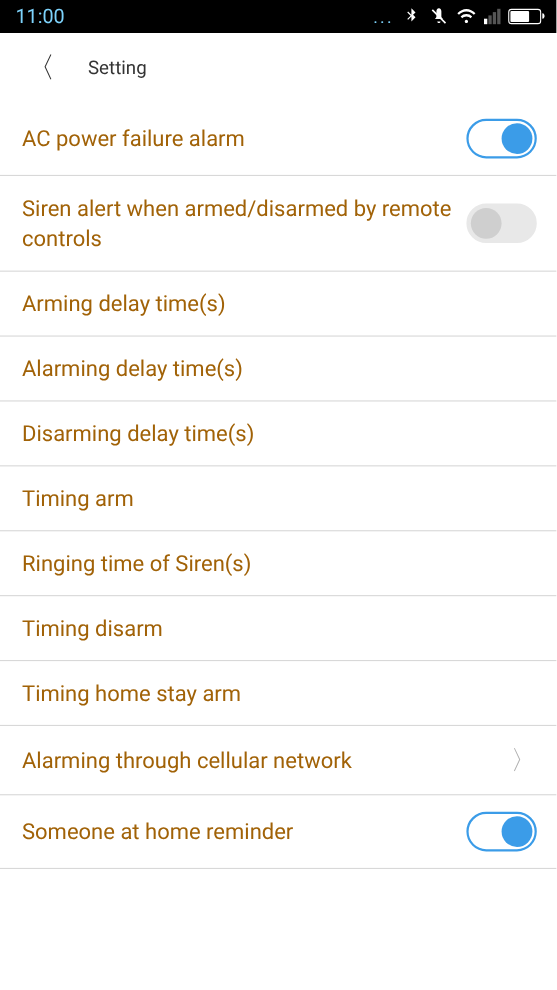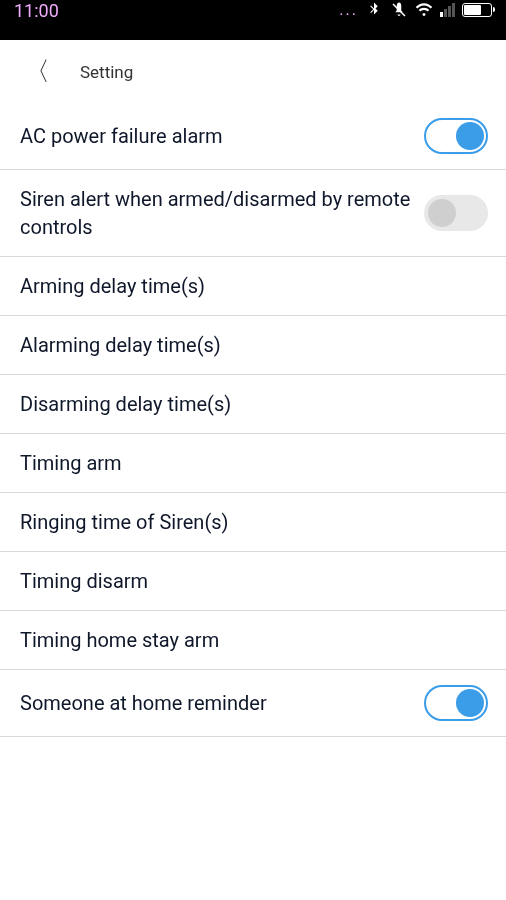--- a/index.html
+++ b/index.html
@@ -9,24 +9,24 @@
     }
     body {
       font-family: -apple-system, BlinkMacSystemFont, "Segoe UI", Roboto, sans-serif;
       width: 506px;
       height: 900px;
       background: #ffffff;
       overflow: hidden;
     }
     .status-bar {
       background: #000000;
-      color: #f0abfc;
-      height: 40px;
-      display: flex;
-      align-items: flex-start;
+      color: #7dd3fc;
+      height: 30px;
+      display: flex;
+      align-items: center;
       justify-content: space-between;
       padding: 0 14px;
       font-size: 18px;
     }
     .status-left {
       font-weight: 400;
     }
     .status-right {
       display: flex;
       align-items: center;
@@ -64,21 +64,21 @@
       padding: 15px 18px 15px 20px;
       border-bottom: 1px solid #d8d8d8;
       min-height: 53px;
       cursor: pointer;
     }
     .setting-row.tall {
       min-height: 78px;
     }
     .setting-label {
       font-size: 20px;
-      color: #0f172a;
+      color: #a16207;
       line-height: 1.4;
       flex: 1;
     }
     .toggle {
       width: 64px;
       height: 36px;
       border-radius: 18px;
       position: relative;
       flex-shrink: 0;
       margin-left: 12px;
@@ -234,20 +234,24 @@
   </div>
 
   <div class="setting-row">
     <div class="setting-label">Timing disarm</div>
   </div>
 
   <div class="setting-row">
     <div class="setting-label">Timing home stay arm</div>
   </div>
 
+  <div class="setting-row">
+    <div class="setting-label">Alarming through cellular network</div>
+    <div class="chevron">〉</div>
+  </div>
 
 
   <div class="setting-row">
     <div class="setting-label">Someone at home reminder</div>
     <div class="toggle on"></div>
   </div>
 
 </div>
 
 </body></html>

